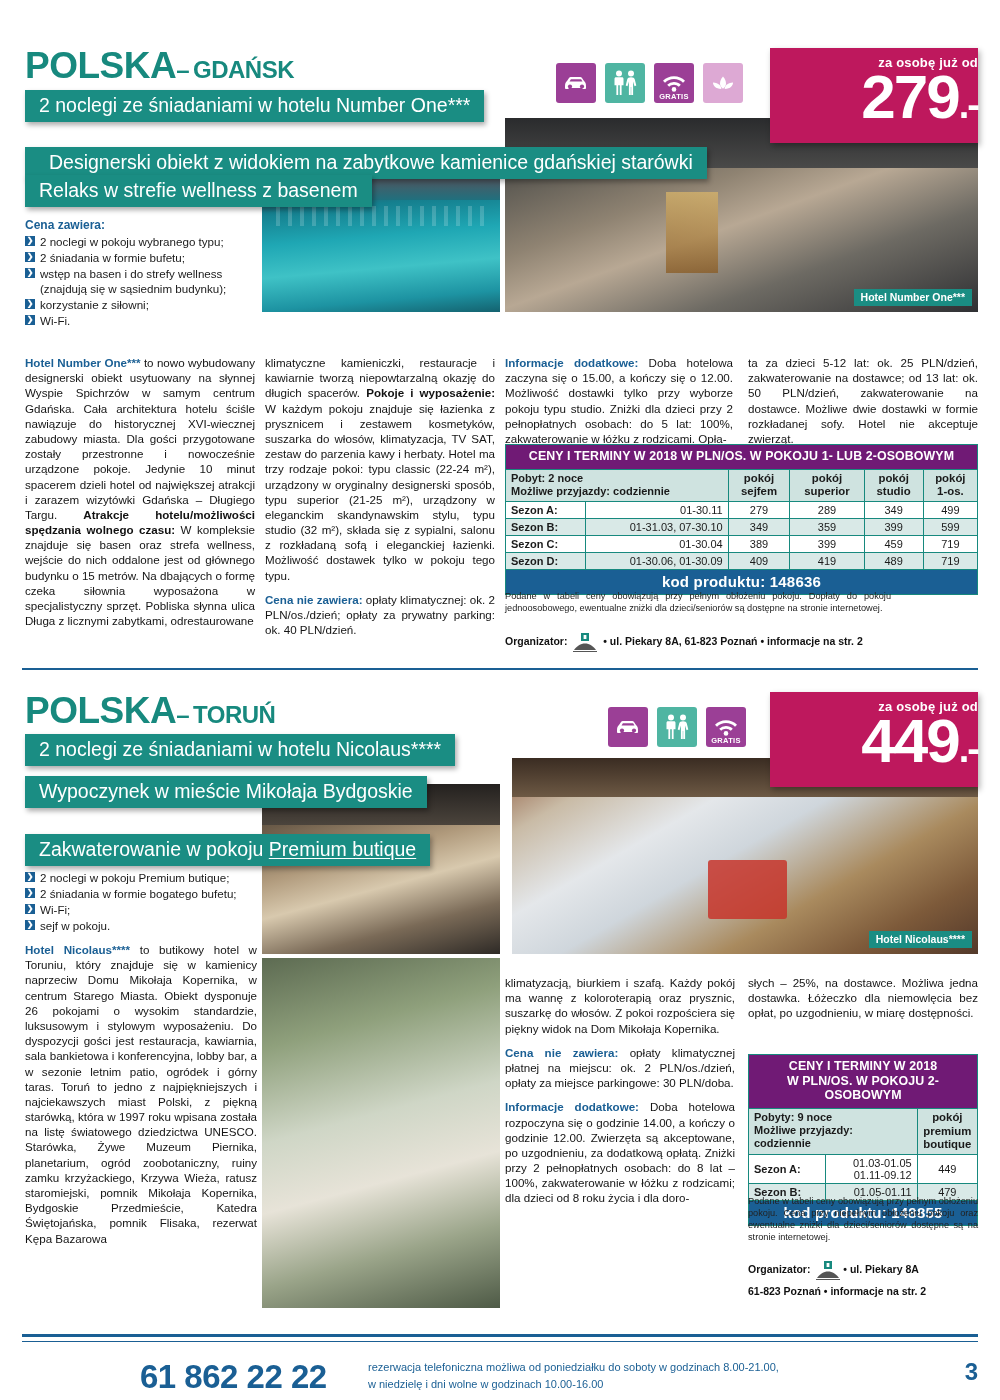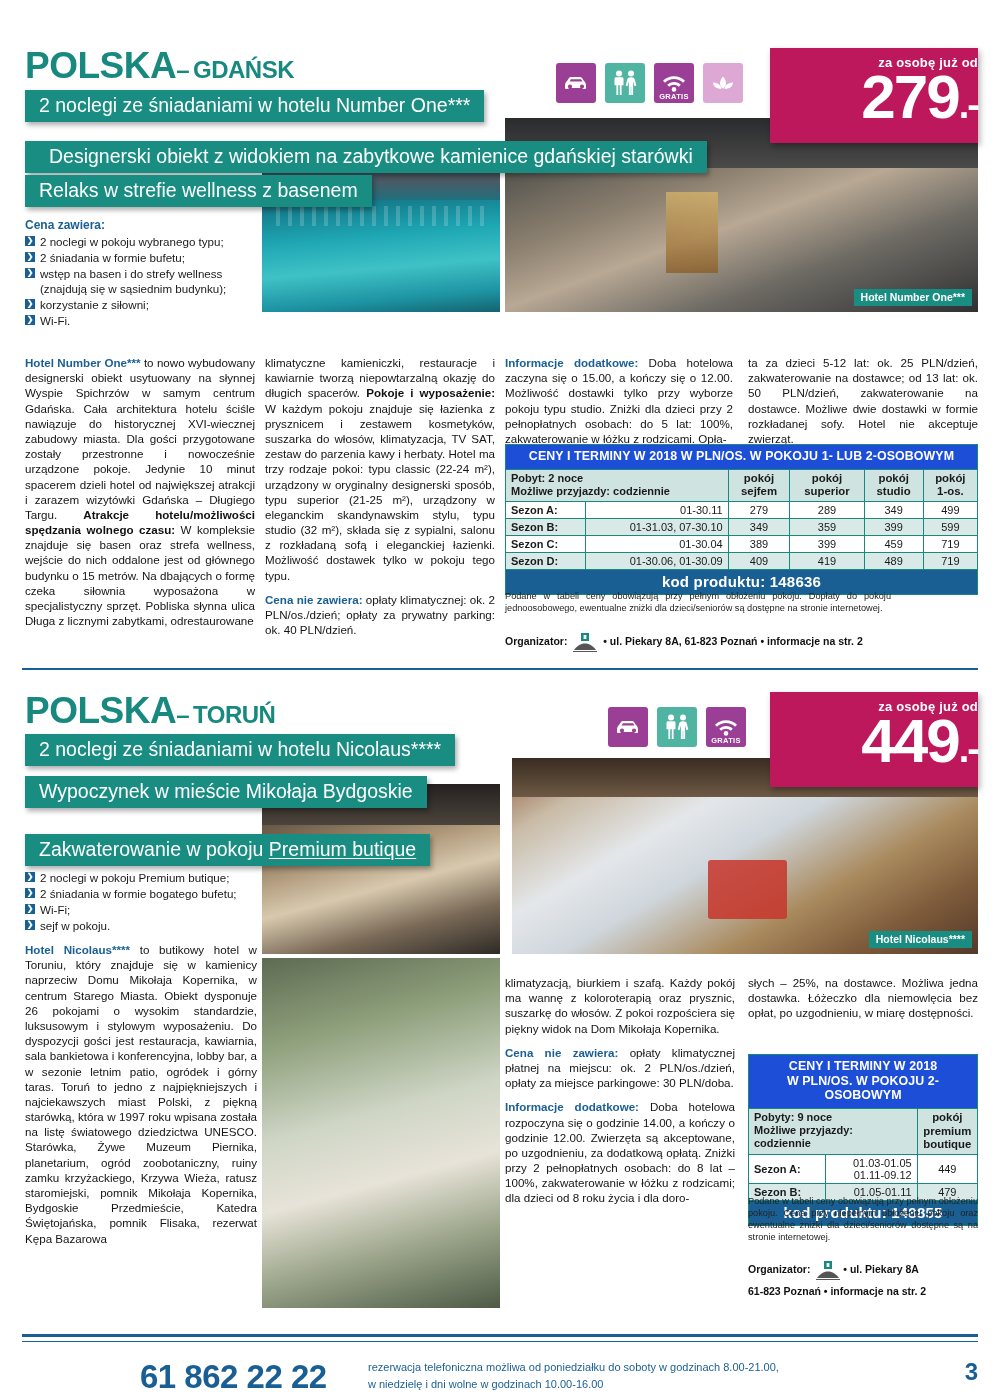--- a/index.html
+++ b/index.html
@@ -108,21 +108,21 @@
   ul.bullets { list-style:none; margin:0; padding:0; font-size:11.6px; line-height:1.3; }
   ul.bullets li { position:relative; padding-left:15px; margin-bottom:1px; text-align:left; }
   ul.bullets li .bullet {
     position:absolute; left:0; top:2px; width:10px; height:10px; background:#1a5f94; color:#fff;
     font-size:8px; line-height:10px; text-align:center; font-weight:bold;
   }
 
   
   .ptable { position:absolute; border-collapse:collapse; font-size:11px; }
   .ptable .t-title {
-    background:#1d4ed8; color:#fff; font-weight:bold; text-align:center;
+    background:#701a75; color:#fff; font-weight:bold; text-align:center;
     font-size:12.4px; padding:4px 2px 5px 2px; letter-spacing:.1px; line-height:1.18;
   }
   .ptable th, .ptable td { border:1px solid #17897e; padding:2px 5px; }
   .ptable .th-sub { background:#cfe3e0; font-weight:bold; font-size:11px; vertical-align:top; line-height:1.2; }
   .ptable .th-room { background:#cfe3e0; font-weight:bold; text-align:center; font-size:11.4px; line-height:1.2; }
   .ptable .r-season { font-weight:bold; white-space:nowrap; }
   .ptable .r-date { text-align:right; white-space:nowrap; }
   .ptable .r-price { text-align:center; }
   .ptable tr.odd  td { background:#ffffff; }
   .ptable tr.even td { background:#d9e9e7; }
@@ -151,21 +151,21 @@
     <div class="dest-title" style="top:45px;">
       <span class="country">POLSKA</span><span class="dash">–</span> <span class="city">GDAŃSK</span>
     </div>
 
     <div class="photo ph-pool" style="left:262px; top:152px; width:238px; height:160px;"></div>
     <div class="photo ph-lobby" style="left:505px; top:118px; width:473px; height:194px;">
       <span class="ph-label">Hotel Number One***</span>
     </div>
 
     <div class="banner" style="left:25px; top:90px;">2 noclegi ze śniadaniami w hotelu Number One***</div>
-    <div class="banner" style="left:25px; top:141px;padding-left:24px;">Designerski obiekt z widokiem na zabytkowe kamienice gdańskiej starówki</div>
+    <div class="banner" style="left:25px; top:147px;padding-left:24px;">Designerski obiekt z widokiem na zabytkowe kamienice gdańskiej starówki</div>
     <div class="banner" style="left:25px; top:175px;">Relaks w strefie wellness z basenem</div>
 
     <div class="icons" style="left:556px; top:63px;">
       <div class="ic ic-car">
         <svg width="28" height="18" viewBox="0 0 28 18">
             <path d="M3 12c0-3 1-4 2-5l2-3c.4-.7 1-1 1.8-1h9.4c.8 0 1.4.3 1.8 1l2 3c1 1 2 2 2 5v2.2c0 .5-.4.8-.9.8h-2c-.5 0-.9-.3-.9-.8V14H6.8v.2c0 .5-.4.8-.9.8h-2c-.5 0-.9-.3-.9-.8z" fill="#fff"></path>
             <circle cx="8" cy="12.5" r="2.1" fill="#9b3f96"></circle>
             <circle cx="20" cy="12.5" r="2.1" fill="#9b3f96"></circle>
             <path d="M7.5 7.5l1.4-2.2h10.2l1.4 2.2z" fill="#9b3f96"></path>
           </svg>

